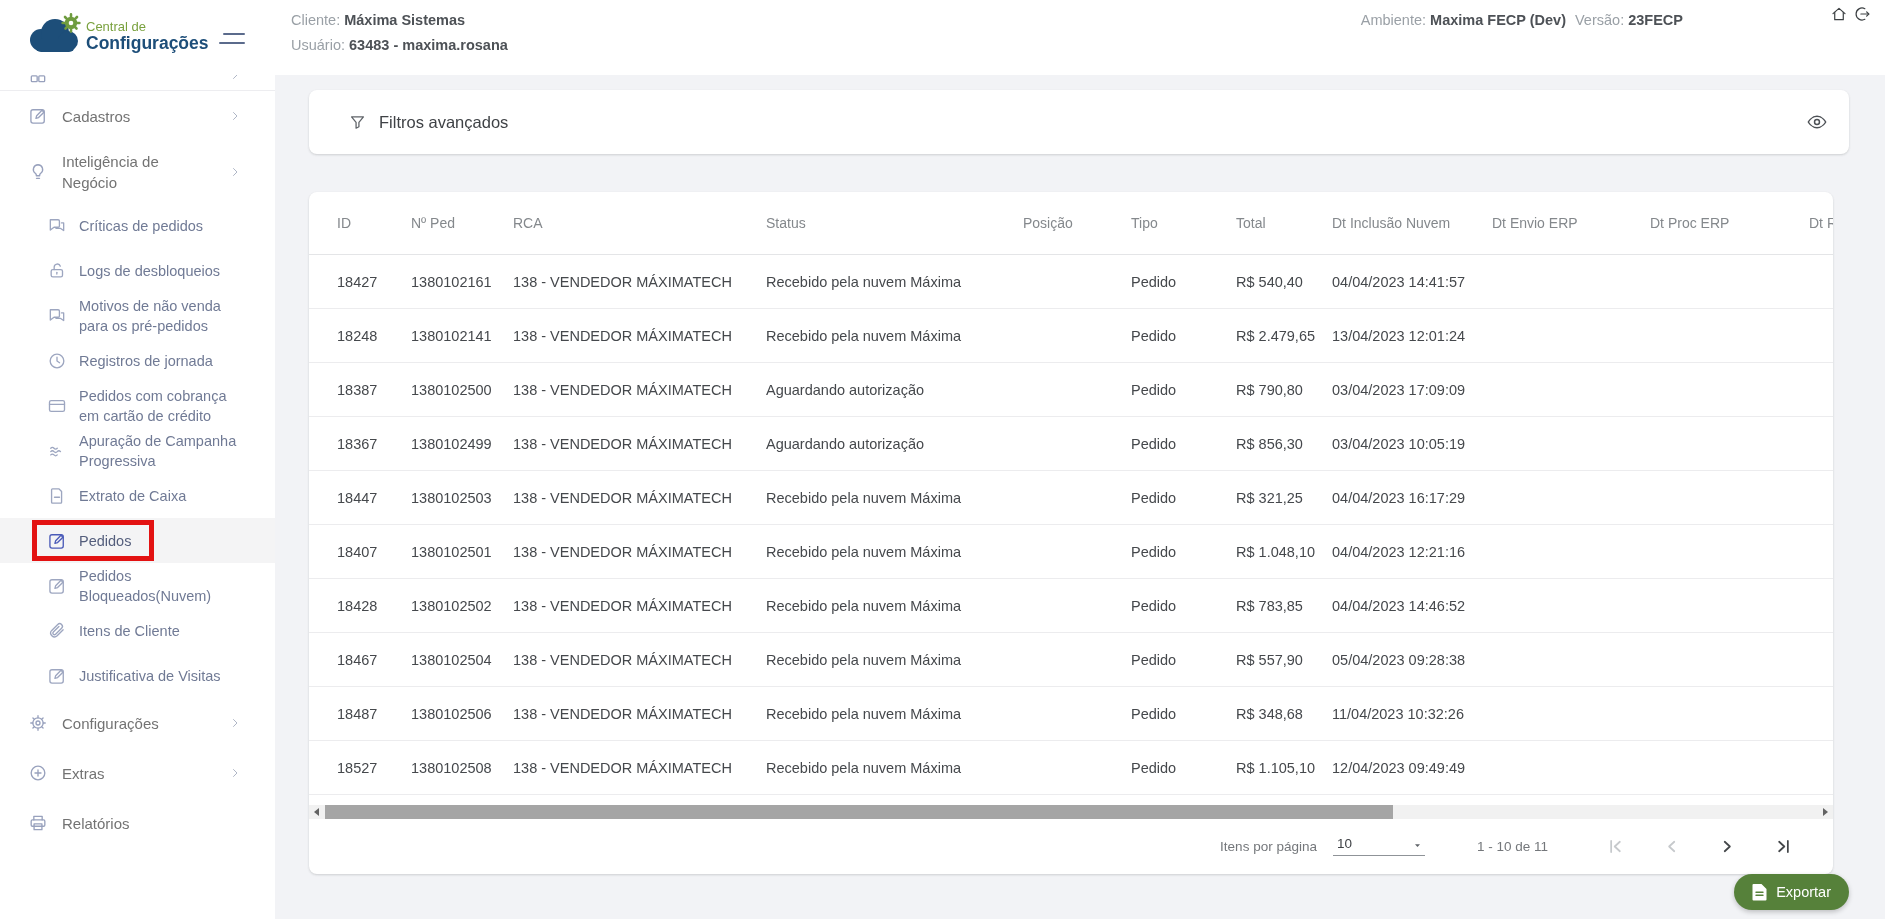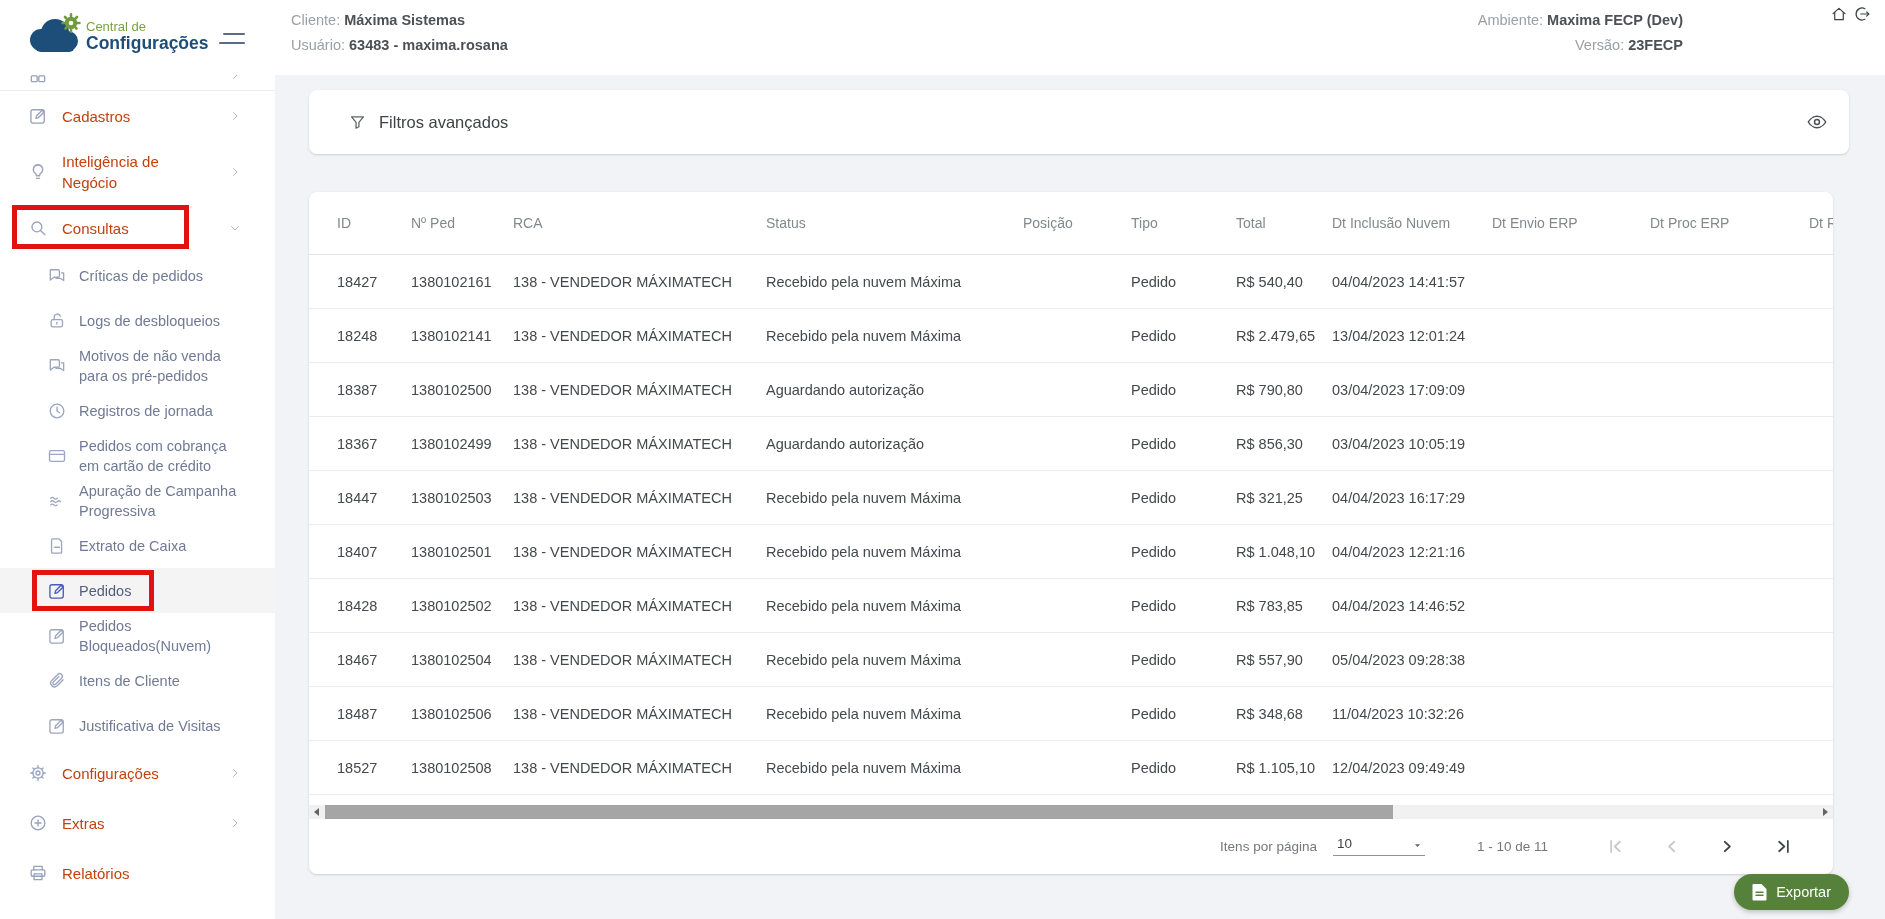--- a/index.html
+++ b/index.html
@@ -22,21 +22,21 @@
   }
   .logo-wrap { position:absolute; left:24px; top:11px; display:flex; align-items:center; }
   .logo-text { margin-left:4px; line-height:1.05; }
   .logo-line1 { color:#79a13e; font-size:13px; }
   .logo-line2 { color:#1d4e79; font-size:17.5px; font-weight:bold; }
   .hamburger { position:absolute; left:219px; top:30px; width:26px; height:18px; cursor:pointer; color:#5b6b8c; }
   .hamburger span { display:block; height:2px; background:currentColor; border-radius:2px; }
   .hamburger span:first-child { margin:3px 0 7px 4px; }
 
   .client-info { position:absolute; left:291px; top:12px; display:flex; flex-direction:column; gap:9px; font-size:14.5px; }
-  .env-info { position:absolute; right:202px; top:12px; display:flex; flex-direction:column; gap:9px; font-size:14.5px; text-align:right; }
+  .env-info { position:absolute; right:202px; top:12px; display:flex; flex-direction:row; gap:9px; font-size:14.5px; text-align:right; }
   .info-label { color:#9aa0a6; }
   .info-value { color:#4d5156; font-weight:bold; }
 
   .corner-icons { position:absolute; top:5px; right:14px; display:flex; gap:5px; color:#3c4043; }
   .corner-icons .cic { width:18px; height:18px; cursor:pointer; }
 
   
   .sidebar {
     position:absolute; top:75px; left:0; bottom:0; width:275px;
     background:#fff; overflow:hidden; z-index:4;
@@ -45,21 +45,21 @@
   .cut-item .cut-inner { position:absolute; top:-10px; left:0; right:0; display:flex; align-items:center; padding-left:28px; }
   .cut-item .icn { width:20px; height:20px; color:#98a1bd; }
   .cut-item .chev { margin-left:auto; margin-right:34px; }
 
   .nav-item {
     position:relative; display:flex; align-items:center;
     min-height:50px; padding-left:28px; cursor:pointer;
   }
   .nav-item.tall { min-height:62px; }
   .nav-item .icn { width:20px; height:20px; color:#98a1bd; flex:0 0 auto; }
-  .nav-label { margin-left:14px; font-size:15px; color:#c2410c; line-height:21px; max-width:118px; }
+  .nav-label { margin-left:14px; font-size:15px; color:#737373; line-height:21px; max-width:118px; }
   .chev { width:12px; height:12px; color:#9aa3b8; flex:0 0 auto; }
   .nav-item .chev { margin-left:auto; margin-right:34px; }
   .chev.down { transform:rotate(90deg); }
 
   .sub-item {
     position:relative; display:flex; align-items:center;
     min-height:45px; padding-left:47px; cursor:pointer;
   }
   .sub-item .icn { width:20px; height:20px; color:#9da6c0; flex:0 0 auto; }
   .sub-label { margin-left:12px; font-size:14.5px; color:#707a95; line-height:20px; max-width:158px; }
@@ -215,31 +215,20 @@
       <div class="nav-item tall">
         <svg class="icn stroke-ic" viewBox="0 0 24 24">
           <path d="M12 3.3a5.6 5.6 0 0 0-3.3 10.1c.8.6 1.3 1.4 1.3 2.2v.9h4v-.9c0-.8.5-1.6 1.3-2.2A5.6 5.6 0 0 0 12 3.3z"></path>
           <path d="M10.2 19.6h3.6"></path>
         </svg>
         <span class="nav-label">Inteligência de Negócio</span>
         <svg class="chev  stroke-ic" viewBox="0 0 24 24">
           <path d="M9 5l7 7-7 7"></path>
         </svg>
       </div>
-      <div class="nav-item">
-        <svg class="icn stroke-ic" viewBox="0 0 24 24">
-          <circle cx="10.7" cy="10.7" r="5.9"></circle>
-          <path d="M15 15l5.2 5.2"></path>
-        </svg>
-        <span class="nav-label">Consultas</span>
-        <svg class="chev down stroke-ic" viewBox="0 0 24 24">
-          <path d="M9 5l7 7-7 7"></path>
-        </svg>
-        <div class="annotation-box" style="left: 12px; width: 177px; top: 2px; bottom: 4px; border-color: rgb(227, 18, 18);"></div>
-      </div>
       <div class="sub-item">
         <svg class="icn stroke-ic" viewBox="0 0 24 24">
           <path d="M4 4.5h9.3a1.6 1.6 0 0 1 1.6 1.6v5.8a1.6 1.6 0 0 1-1.6 1.6H8.4L4 16.8V4.5z"></path>
           <path d="M17.3 8.3h2.7v9.2l-3.6-2.6h-5.6"></path>
         </svg>
         <span class="sub-label">Críticas de pedidos</span>
       </div>
       <div class="sub-item">
         <svg class="icn stroke-ic" viewBox="0 0 24 24">
           <rect x="5" y="10.3" width="13.6" height="8.7" rx="2"></rect>

